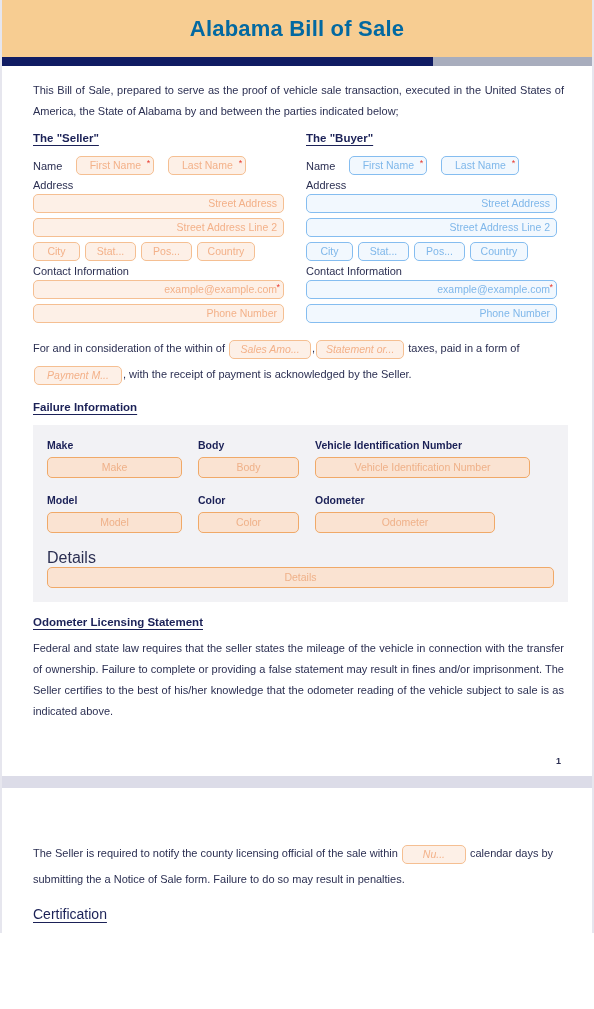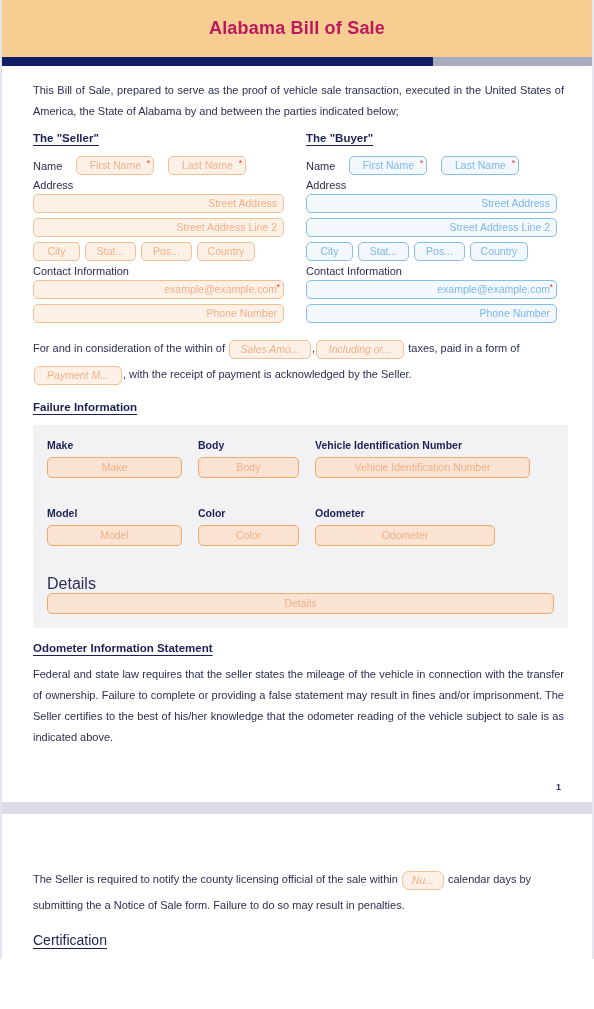--- a/index.html
+++ b/index.html
@@ -40,23 +40,23 @@
   
   .banner {
     height: 57px;
     background: #f7cd92;
     display: flex;
     align-items: center;
     justify-content: center;
     position: relative;
   }
   .banner-title {
-    font-size: 18px;
-    font-weight: bold;
-    color: #be185d;
+    font-size: 22px;
+    font-weight: bold;
+    color: #0369a1;
     letter-spacing: .2px;
   }
   .rule-row {
     display: flex;
     height: 9px;
     width: 100%;
   }
   .rule-navy { background: #101c63; width: 73%; }
   .rule-grey { background: #a8adbd; flex: 1; }
 
@@ -199,21 +199,21 @@
   .veh-panel {
     background: #f2f2f5;
     padding: 14px 14px 14px 14px;
     box-sizing: border-box;
     width: 535px;
     margin-top: 2px;
   }
   .veh-row {
     display: flex;
     gap: 16px;
-    margin-bottom: 29px;
+    margin-bottom: 16px;
   }
   .veh-cell .vlbl {
     font-size: 10.5px;
     font-weight: bold;
     color: #1b2157;
     display: block;
     margin-bottom: 6px;
   }
   .veh-cell .fld { height: 21px; line-height: 19px; }
   .c-make  { width: 135px; }
@@ -315,21 +315,21 @@
           <span class="lbl">Contact Information</span>
           <span class="fld b fw req">example@example.com</span>
           <div class="row-gap"></div>
           <span class="fld b fw">Phone Number</span>
         </div>
       </div>
 
       
       <div class="consider">
         <span>For and in consideration of the within of</span>
-        <span class="inline-fld o w-sales">Sales Amo...</span><span>,</span><span class="inline-fld o w-incl">Including or...</span>
+        <span class="inline-fld o w-sales">Sales Amo...</span><span>,</span><span class="inline-fld o w-incl">Statement or...</span>
         <span>taxes, paid in a form of</span>
         <span class="inline-fld o w-pay">Payment M...</span><span>, with the receipt of payment is acknowledged by the Seller.</span>
       </div>
 
       
       <h3 class="sect">Failure Information</h3>
 
       <div class="veh-panel">
 
         <div class="veh-row">
@@ -362,38 +362,38 @@
           </div>
         </div>
 
         <div class="veh-full">
           <span class="vlbl">Details</span>
           <span class="fld v">Details</span>
         </div>
       </div>
 
       
-      <h3 class="sect">Odometer Information Statement</h3>
+      <h3 class="sect">Odometer Licensing Statement</h3>
       <p class="para">Federal and state law requires that the seller states the mileage of the vehicle in connection with the transfer of ownership. Failure to complete or providing a false statement may result in fines and/or imprisonment. The Seller certifies to the best of his/her knowledge that the odometer reading of the vehicle subject to sale is as indicated above.</p>
 
       <div class="tail-pad"></div>
     </div>
 
     <div class="pagenum">1</div>
   </div>
 
   <div class="page-gap"></div>
 
   <div class="page">
     <div class="body-pad" style="padding-top:50px;">
 
 
       <div class="consider" style="margin-top:2px;">
         <span>The Seller is required to notify the county licensing official of the sale within</span>
-        <span class="inline-fld o" style="width:42px;border-radius:7px;">Nu...</span>
+        <span class="inline-fld o" style="width:64px;">Nu...</span>
         <span>calendar days by submitting the a Notice of Sale form. Failure to do so may result in penalties.</span>
       </div>
 
       <div class="clip-head">Certification</div>
     </div>
   </div>
 
 </div>
 
 </body></html>

